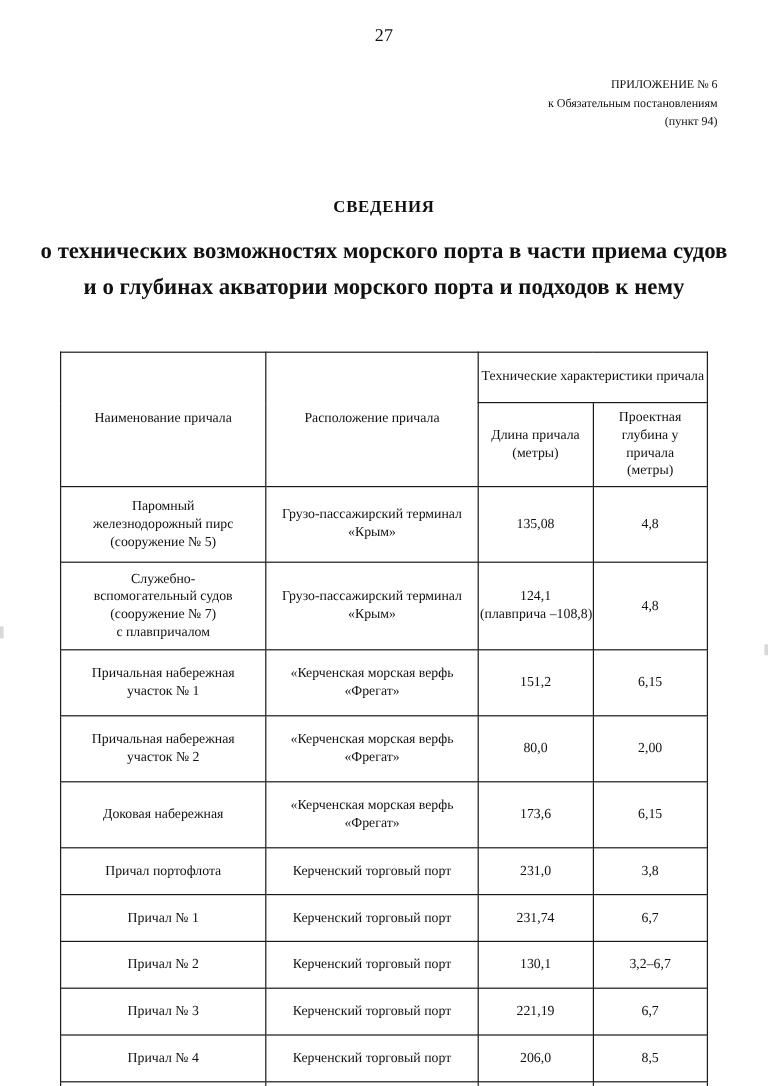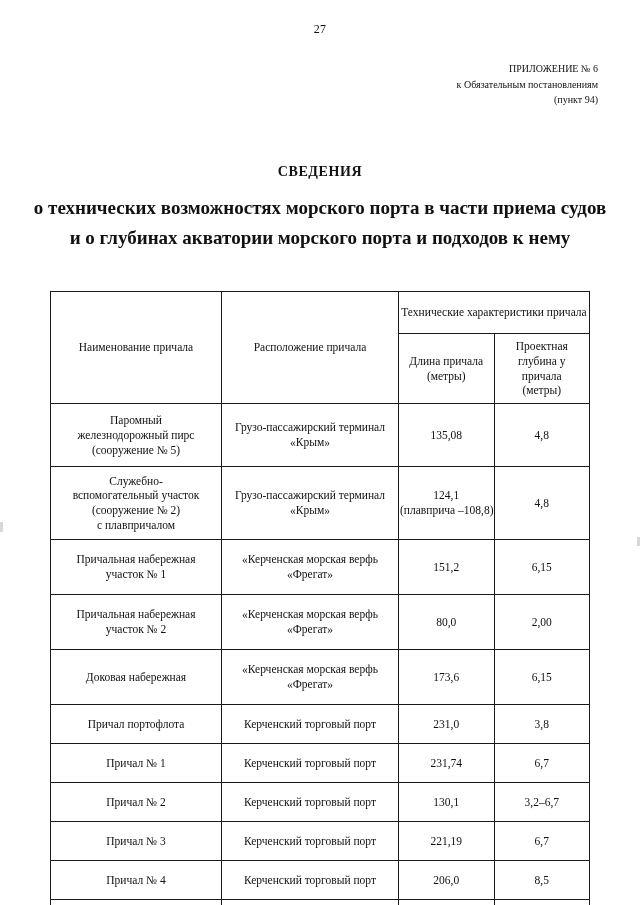--- a/index.html
+++ b/index.html
@@ -17,21 +17,21 @@
   }
   .page {
     width: 640px;
     height: 905px;
     position: relative;
     box-sizing: border-box;
     padding: 0;
   }
   .page-number {
     text-align: center;
-    font-size: 12px;
+    font-size: 15px;
     margin-top: 22px;
     letter-spacing: 0.3px;
   }
   .heading-block {
     margin-top: 24px;
     padding-right: 42px;
     text-align: right;
     font-size: 10px;
     line-height: 1.55;
   }
@@ -183,22 +183,22 @@
             <td class="len">
               <div class="nowrap">135,08</div>
             </td>
             <td class="depth">
               <div class="nowrap">4,8</div>
             </td>
           </tr>
           <tr class="row-xtall">
             <td class="name">
               <div class="nowrap">Служебно-</div>
-              <div class="nowrap">вспомогательный участок</div>
-              <div class="nowrap">(сооружение № 2)</div>
+              <div class="nowrap">вспомогательный судов</div>
+              <div class="nowrap">(сооружение № 7)</div>
               <div class="nowrap">с плавпричалом</div>
             </td>
             <td class="loc">
               <div class="nowrap">Грузо-пассажирский терминал</div>
               <div class="nowrap">«Крым»</div>
             </td>
             <td class="len">
               <div class="nowrap">124,1</div>
               <div class="nowrap">(плавприча –108,8)</div>
             </td>

